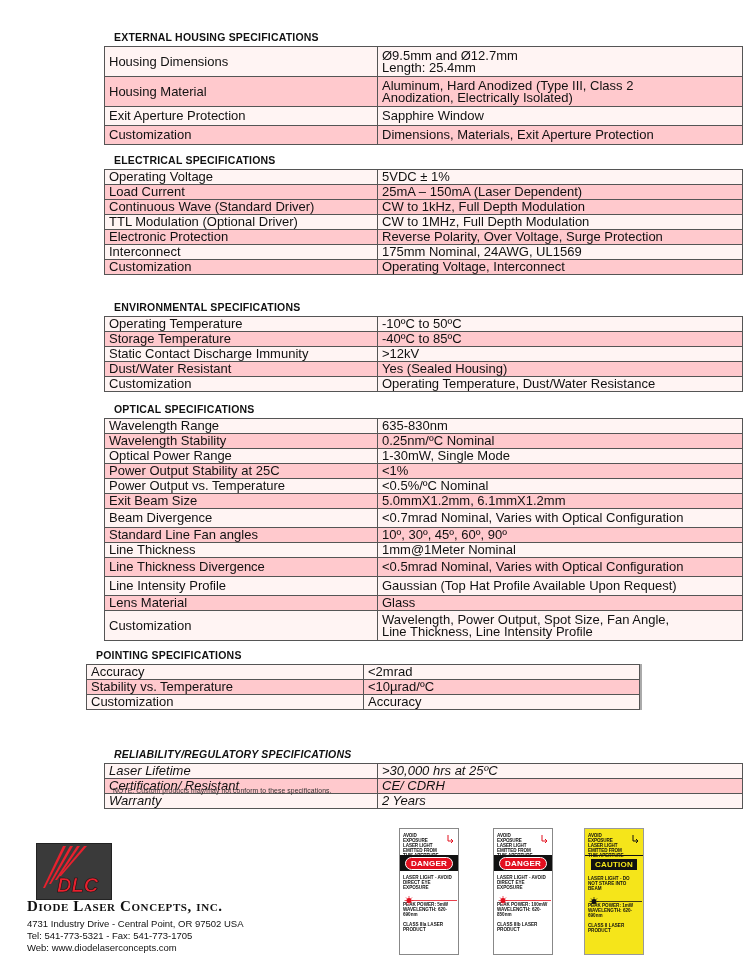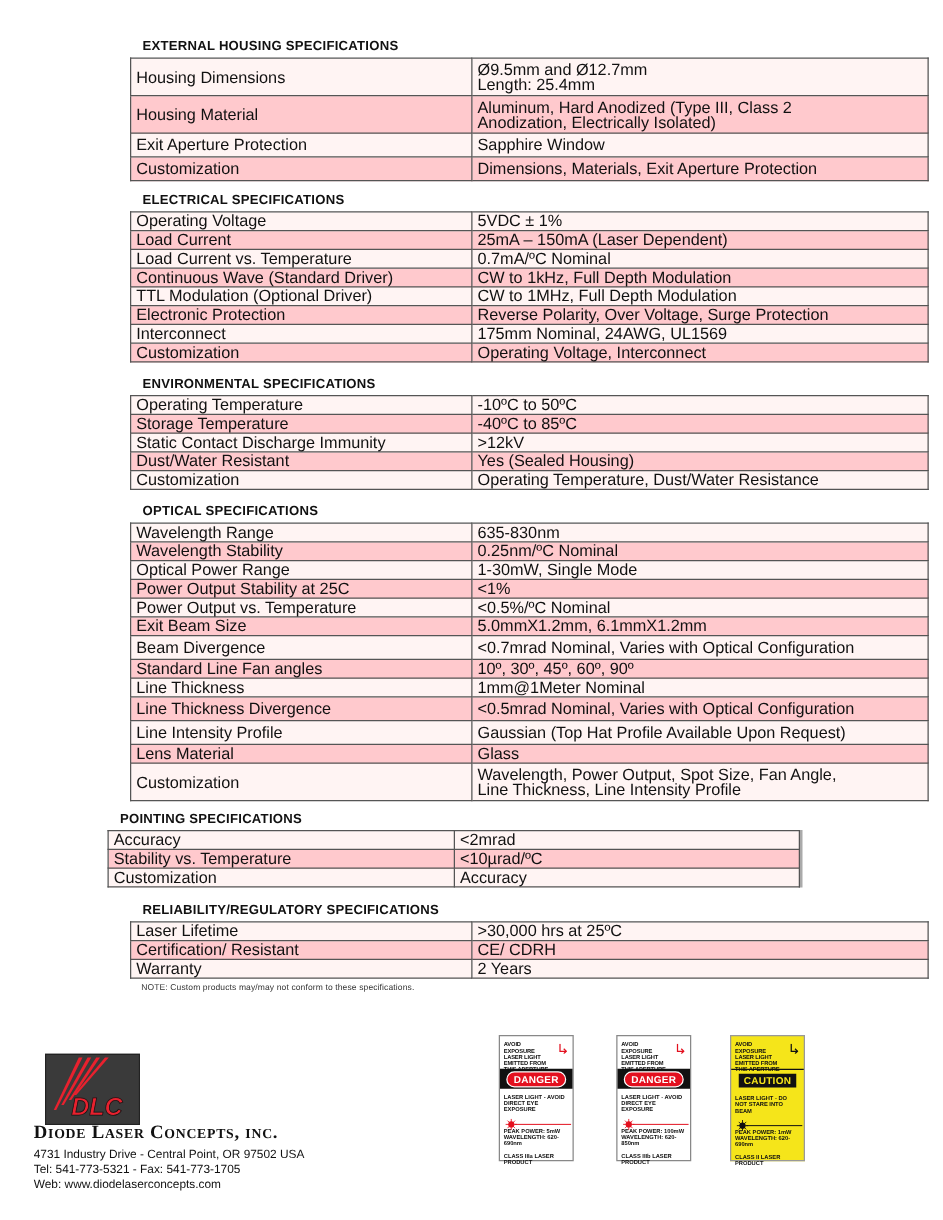--- a/index.html
+++ b/index.html
@@ -43,21 +43,21 @@
   }
   .company-name {
     position: absolute; left: 27px; top: 898px;
     font-family: "Liberation Serif", serif; font-weight: bold;
     font-size: 15px; letter-spacing: 0.6px; color: #111;
     font-variant: small-caps;
   }
   .addr { position: absolute; left: 27px; font-size: 9.5px; color: #111; line-height: 11px; }
 
   .label {
-    position: absolute; top: 828px; width: 60px; height: 101px;
+    position: absolute; top: 828px; width: 60px; height: 127px;
     border: 1px solid #888; box-sizing: border-box;
     font-family: "Liberation Sans", sans-serif;
   }
   .label .l-top { font-size: 4.6px; line-height: 5px; padding: 4px 3px 0 3px; height: 22px; position: relative; font-weight: bold; letter-spacing: -0.1px; }
   .label .l-arrow { position: absolute; right: 4px; top: 6px; width: 8px; height: 8px; }
   .label .l-band { height: 16px; display: flex; align-items: center; justify-content: center; }
   .label .l-pill {
     font-size: 8px; font-weight: bold; padding: 1px 5px; border-radius: 8px; letter-spacing: 0.2px;
   }
   .label .l-mid { font-size: 4.6px; line-height: 5px; padding: 4px 3px 0 3px; font-weight: bold; }
@@ -110,24 +110,20 @@
   <table class="spec">
     <tbody>
         <tr class="light">
           <td class="k">Operating Voltage</td>
           <td>5VDC ± 1%</td>
         </tr>
     <tr class="dark">
           <td class="k">Load Current</td>
           <td>25mA – 150mA (Laser Dependent)</td>
         </tr>
-    <tr class="light">
-          <td class="k">Load Current vs. Temperature</td>
-          <td>0.7mA/ºC Nominal</td>
-        </tr>
     <tr class="dark">
           <td class="k">Continuous Wave (Standard Driver)</td>
           <td>CW to 1kHz, Full Depth Modulation</td>
         </tr>
     <tr class="light">
           <td class="k">TTL Modulation (Optional Driver)</td>
           <td>CW to 1MHz, Full Depth Modulation</td>
         </tr>
     <tr class="dark">
           <td class="k">Electronic Protection</td>
@@ -249,21 +245,21 @@
           <td>&lt;10µrad/ºC</td>
         </tr>
     <tr class="light">
           <td class="k">Customization</td>
           <td>Accuracy</td>
         </tr>
   </tbody>
     </table>
 </div>
 
-<div class="section" id="sec-reliability" style="top:722px;">
+<div class="section" id="sec-reliability" style="top:748px;font-style:italic;">
   <div class="section-title">RELIABILITY/REGULATORY SPECIFICATIONS</div>
   <table class="spec">
     <tbody>
         <tr class="light">
           <td class="k">Laser Lifetime</td>
           <td>&gt;30,000 hrs at 25ºC</td>
         </tr>
     <tr class="dark">
           <td class="k">Certification/ Resistant</td>
           <td>CE/ CDRH</td>

